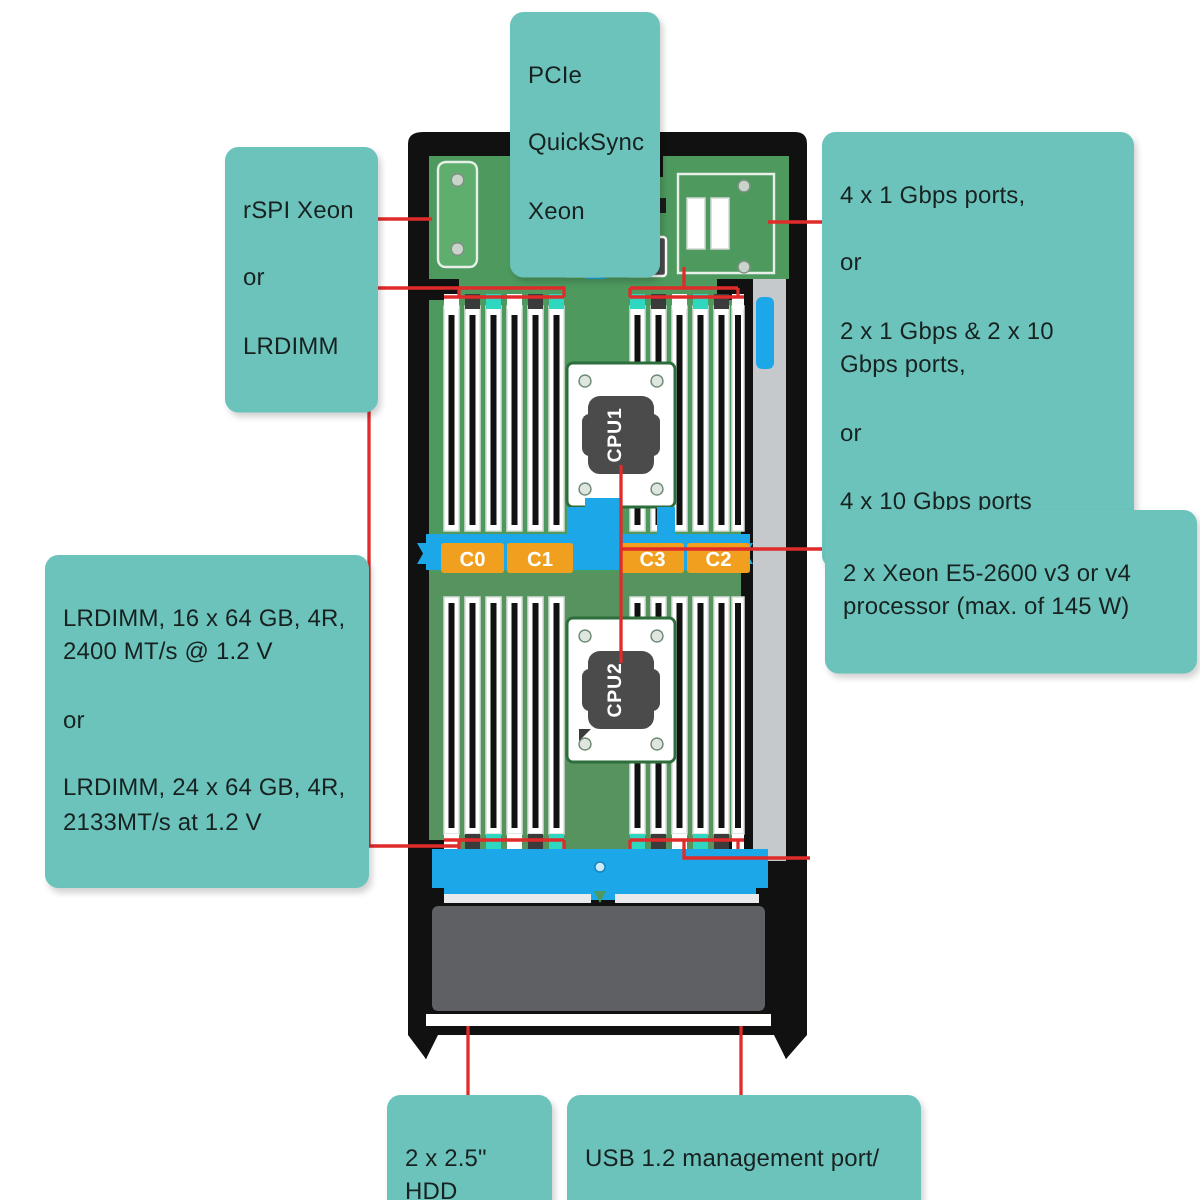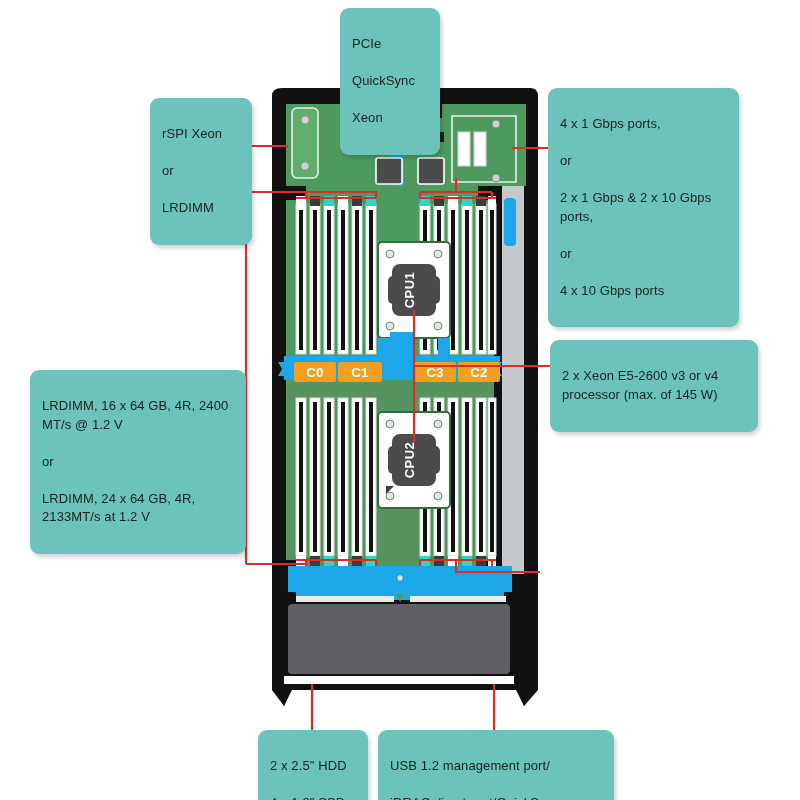--- a/index.html
+++ b/index.html
@@ -21,33 +21,33 @@
     left: 0; top: 0;
     width: 800px;
     height: 800px;
   }
   .callout {
     position: absolute;
     box-sizing: border-box;
     background: #6cc3bc;
     border-radius: 9px;
     color: #17211f;
-    font-size: 13px;
+    font-size: 16px;
     line-height: 1.42;
     padding: 9px 12px;
     box-shadow: 2px 3px 4px rgba(0,0,0,0.18);
     white-space: pre-line;
     letter-spacing: 0.1px;
   }
   .callout .line { display: block; }
   #c-pcie     { left: 340px; top: 8px;   width: 100px; }
   #c-rspi     { left: 150px; top: 98px;  width: 102px; }
-  #c-ports    { left: 548px; top: 88px;  width: 191px; }
+  #c-ports    { left: 548px; top: 88px;  width: 208px; }
   #c-mem      { left: 30px;  top: 338px; width: 216px; margin-top: 32px; }
-  #c-cpu      { left: 550px; top: 340px; width: 208px; }
+  #c-cpu      { left: 550px; top: 340px; width: 248px; }
   #c-drive    { left: 258px; top: 730px; width: 110px; }
   #c-usb      { left: 378px; top: 730px; width: 236px; }
 
   svg.leaders, svg.server {
     position: absolute;
     left: 0; top: 0;
     width: 800px;
     height: 800px;
     overflow: visible;
   }

